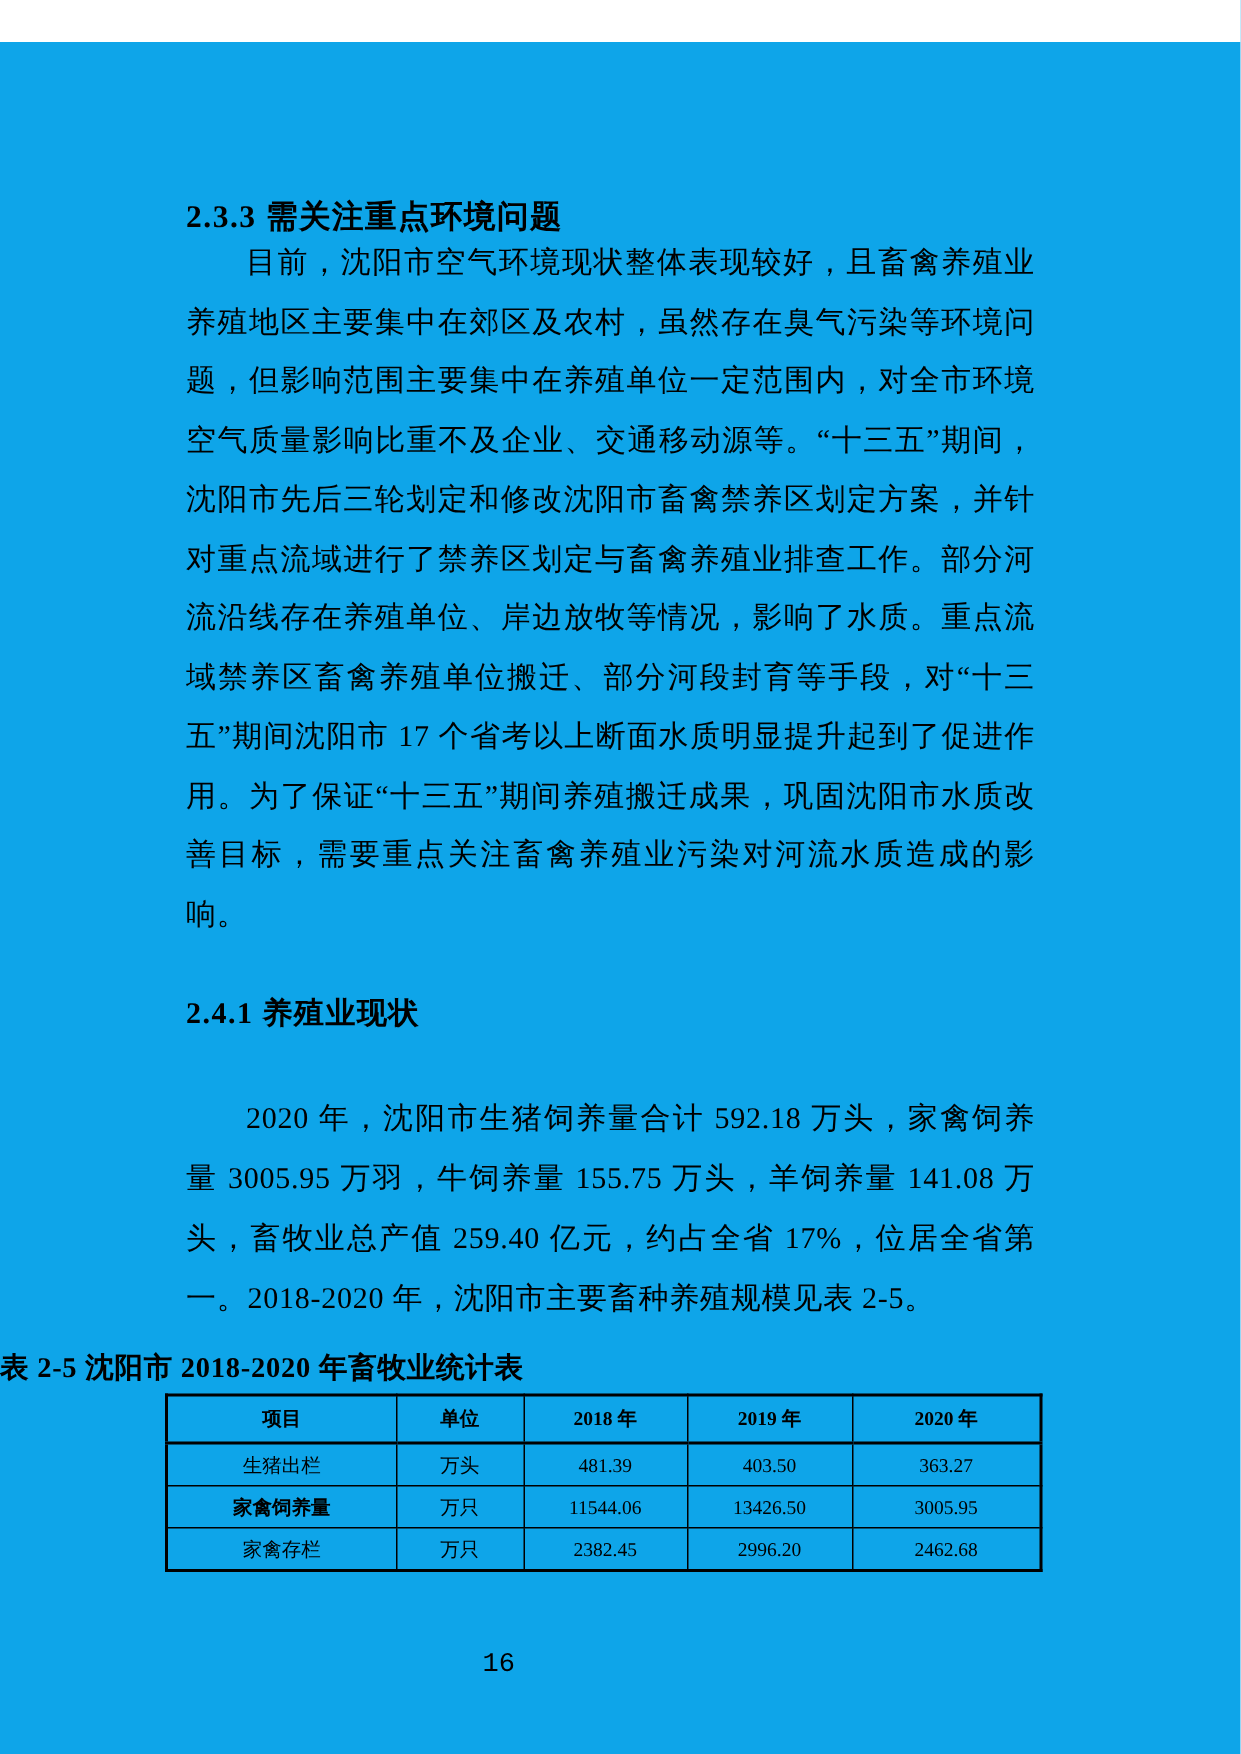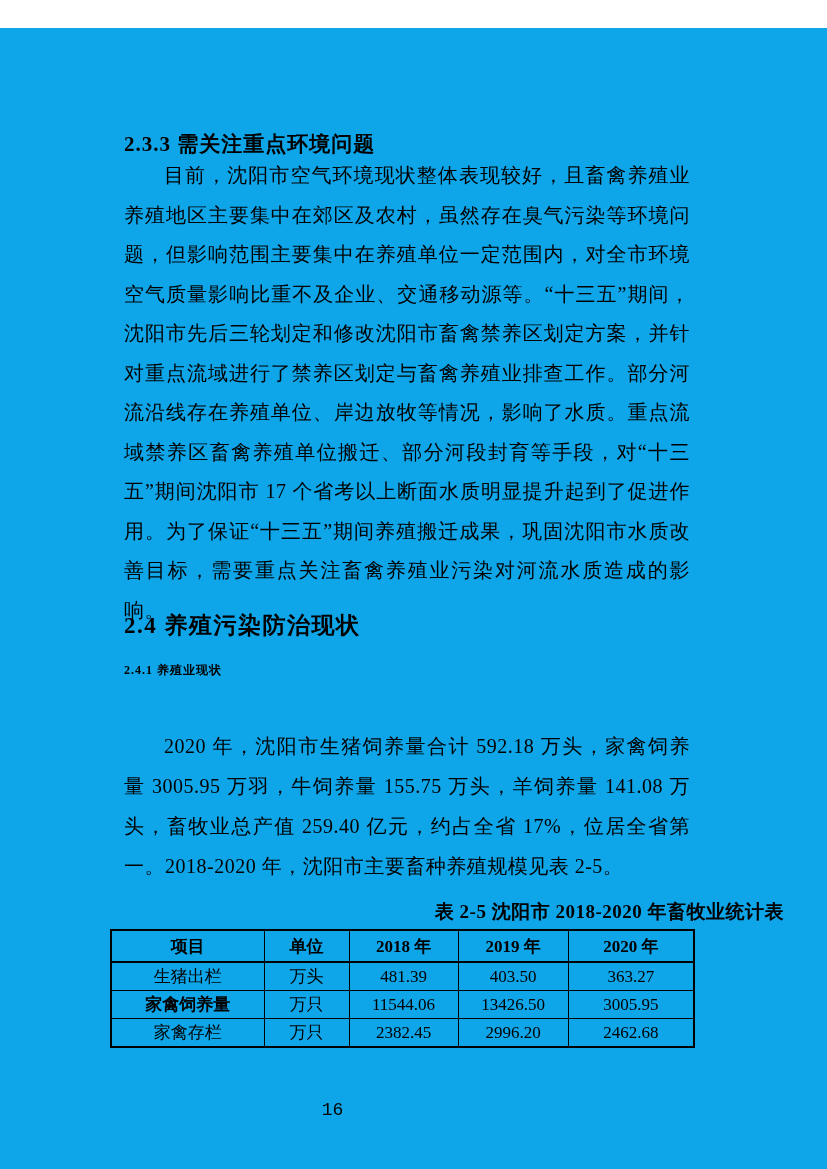--- a/index.html
+++ b/index.html
@@ -50,33 +50,33 @@
     left: 124px;
     width: 566px;
     font-size: 20px;
     text-indent: 2em;
     letter-spacing: 1px;
     white-space: nowrap;
   }
   .table-caption {
     left: 0;
     width: 784px;
-    text-align: right;
+    text-align: left;
     font-size: 19px;
     font-weight: bold;
     letter-spacing: 0.5px;
   }
   table.stats {
     left: 110px;
     top: 901px;
     width: 583px;
     border-collapse: collapse;
     table-layout: fixed;
     border: 2px solid #000;
-    font-size: 17px;
+    font-size: 13px;
   }
   table.stats td, table.stats th {
     border: 1px solid #000;
     padding: 0 2px;
     overflow: hidden;
     white-space: nowrap;
   }
   table.stats thead th {
     height: 30px;
     font-weight: bold;
@@ -100,23 +100,22 @@
 </style>
 </head>
 <body>
 
 <div class="page">
 
   <div class="abs h-sub" style="top:102px;">2.3.3 需关注重点环境问题</div>
 
   <div class="abs body-para" style="top:128px;">目前，沈阳市空气环境现状整体表现较好，且畜禽养殖业养殖地区主要集中在郊区及农村，虽然存在臭气污染等环境问题，但影响范围主要集中在养殖单位一定范围内，对全市环境空气质量影响比重不及企业、交通移动源等。“十三五”期间，沈阳市先后三轮划定和修改沈阳市畜禽禁养区划定方案，并针对重点流域进行了禁养区划定与畜禽养殖业排查工作。部分河流沿线存在养殖单位、岸边放牧等情况，影响了水质。重点流域禁养区畜禽养殖单位搬迁、部分河段封育等手段，对“十三五”期间沈阳市 17 个省考以上断面水质明显提升起到了促进作用。为了保证“十三五”期间养殖搬迁成果，巩固沈阳市水质改善目标，需要重点关注畜禽养殖业污染对河流水质造成的影响。</div>
 
-  <div class="abs h-section" style="top:582px;">2.4 养殖污染防治现状</div>
 
-  <div class="abs h-sub" style="top:634px; font-size:12px;">2.4.1 养殖业现状</div>
+  <div class="abs h-sub" style="top:634px; font-size:20px;">2.4.1 养殖业现状</div>
 
 
   <div class="abs body-para para-2020" style="top:698px;">2020 年，沈阳市生猪饲养量合计 592.18 万头，家禽饲养量 3005.95 万羽，牛饲养量 155.75 万头，羊饲养量 141.08 万头，畜牧业总产值 259.40 亿元，约占全省 17%，位居全省第一。2018-2020 年，沈阳市主要畜种养殖规模见表 2-5。</div>
 
   <div class="abs table-caption" style="top:871px;">表 2-5 沈阳市 2018-2020 年畜牧业统计表</div>
 
   <table class="abs stats">
     <colgroup>
       <col style="width:153px">
       <col style="width:85px">

